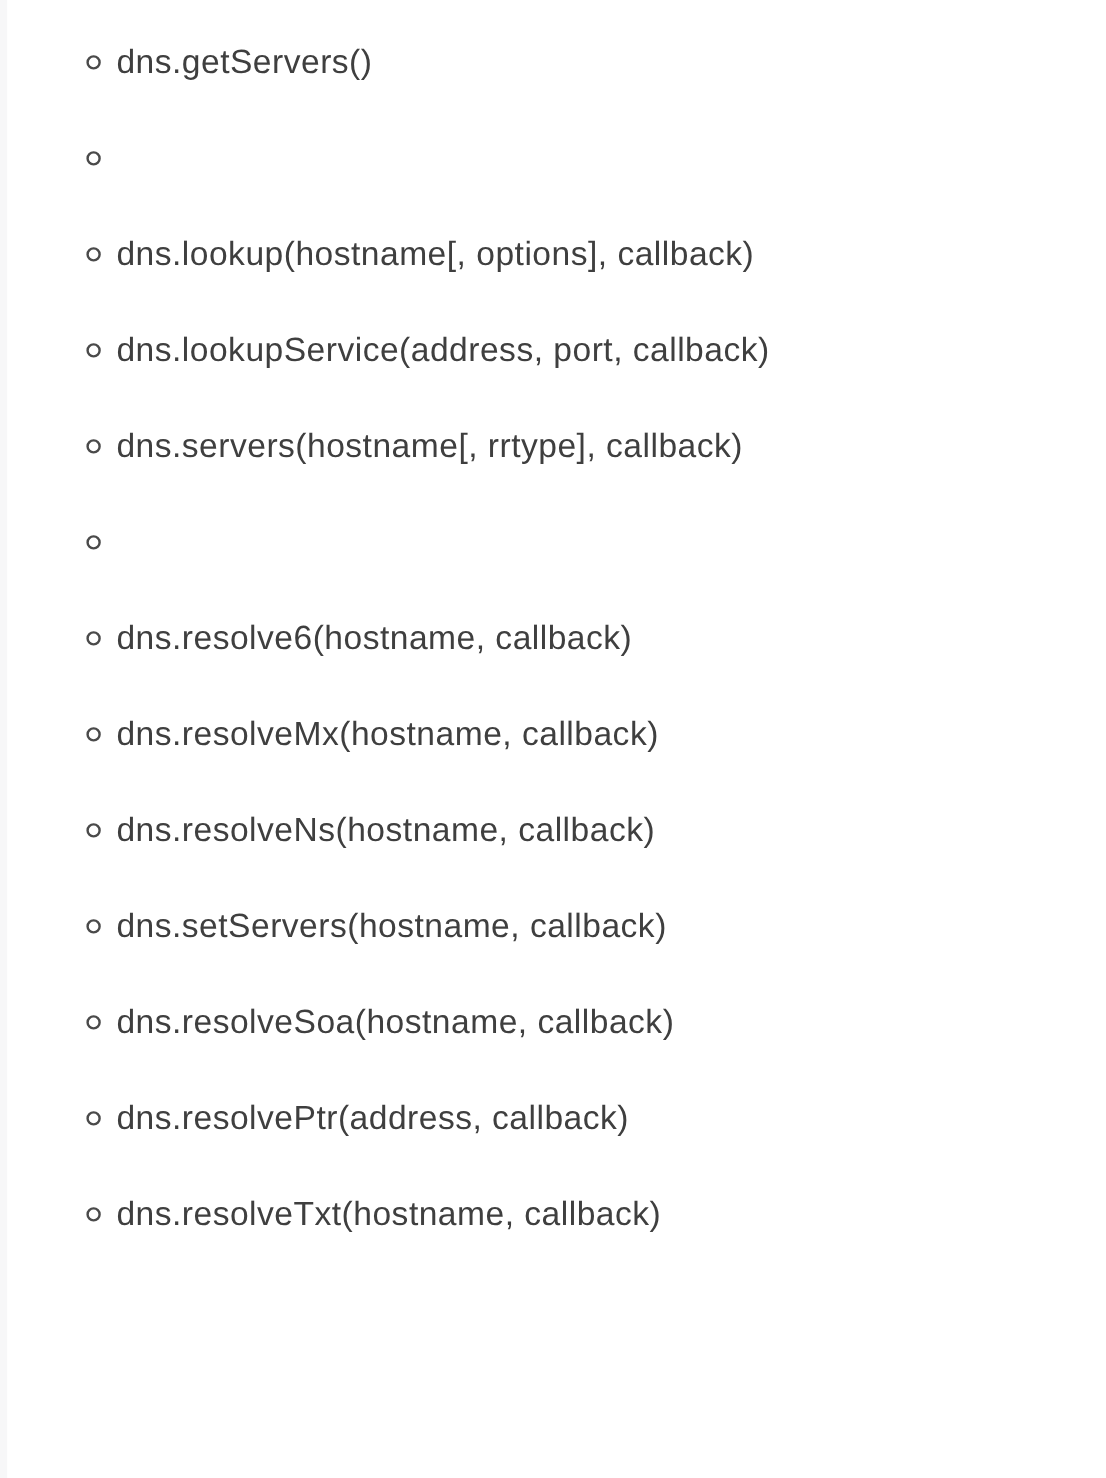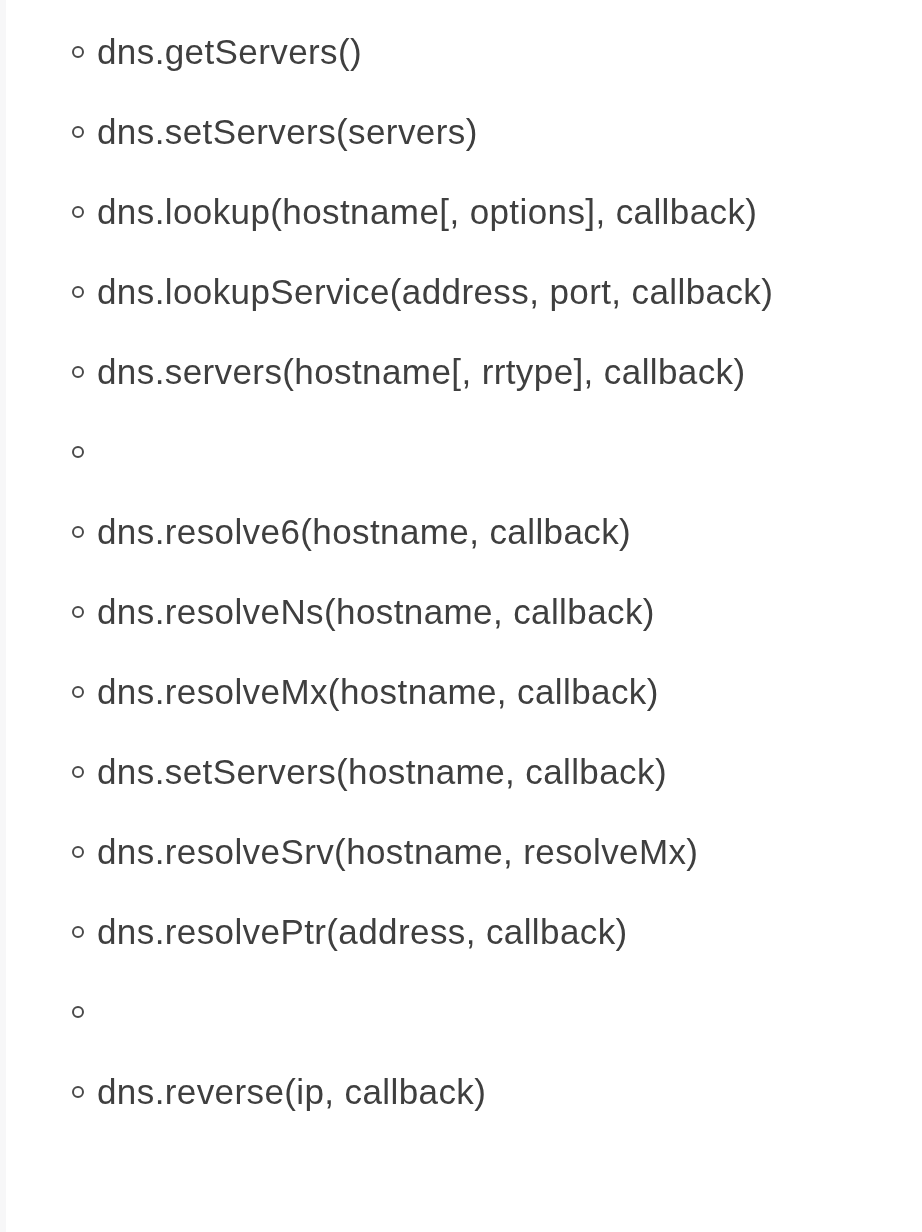--- a/index.html
+++ b/index.html
@@ -42,42 +42,41 @@
   .bullet {
     box-sizing: border-box;
     width: 12px;
     height: 12px;
     border: 2px solid #4a4a4a;
     border-radius: 50%;
     margin-right: 13px;
     flex: 0 0 auto;
   }
   .label {
-    font-size: 35px;
+    font-size: 28px;
     line-height: 37px;
     color: #3f3f3f;
     letter-spacing: 0.4px;
     white-space: nowrap;
     text-align: center;
   }
 </style>
 </head>
 <body>
 
 <div class="left-strip"></div>
 
 <main class="content">
   <ul class="method-list">
     <li class="method-item">
       <span class="bullet"></span>
       <span class="label">dns.getServers()</span>
     </li>
     <li class="method-item">
       <span class="bullet"></span>
-      <span class="label">dns.setServers(servers)</span>
     </li>
     <li class="method-item">
       <span class="bullet"></span>
       <span class="label">dns.lookup(hostname[, options], callback)</span>
     </li>
     <li class="method-item">
       <span class="bullet"></span>
       <span class="label">dns.lookupService(address, port, callback)</span>
     </li>
     <li class="method-item">
@@ -86,39 +85,36 @@
     </li>
     <li class="method-item">
       <span class="bullet"></span>
     </li>
     <li class="method-item">
       <span class="bullet"></span>
       <span class="label">dns.resolve6(hostname, callback)</span>
     </li>
     <li class="method-item">
       <span class="bullet"></span>
-      <span class="label">dns.resolveNs(hostname, callback)</span>
+      <span class="label">dns.resolveMx(hostname, callback)</span>
     </li>
     <li class="method-item">
       <span class="bullet"></span>
-      <span class="label">dns.resolveMx(hostname, callback)</span>
+      <span class="label">dns.resolveNs(hostname, callback)</span>
     </li>
     <li class="method-item">
       <span class="bullet"></span>
       <span class="label">dns.setServers(hostname, callback)</span>
     </li>
     <li class="method-item">
       <span class="bullet"></span>
-      <span class="label">dns.resolveSrv(hostname, resolveMx)</span>
+      <span class="label">dns.resolveSoa(hostname, callback)</span>
     </li>
     <li class="method-item">
       <span class="bullet"></span>
       <span class="label">dns.resolvePtr(address, callback)</span>
     </li>
     <li class="method-item">
       <span class="bullet"></span>
-    </li>
-    <li class="method-item">
-      <span class="bullet"></span>
-      <span class="label">dns.reverse(ip, callback)</span>
+      <span class="label">dns.resolveTxt(hostname, callback)</span>
     </li>
   </ul>
 </main>
 
 </body></html>

